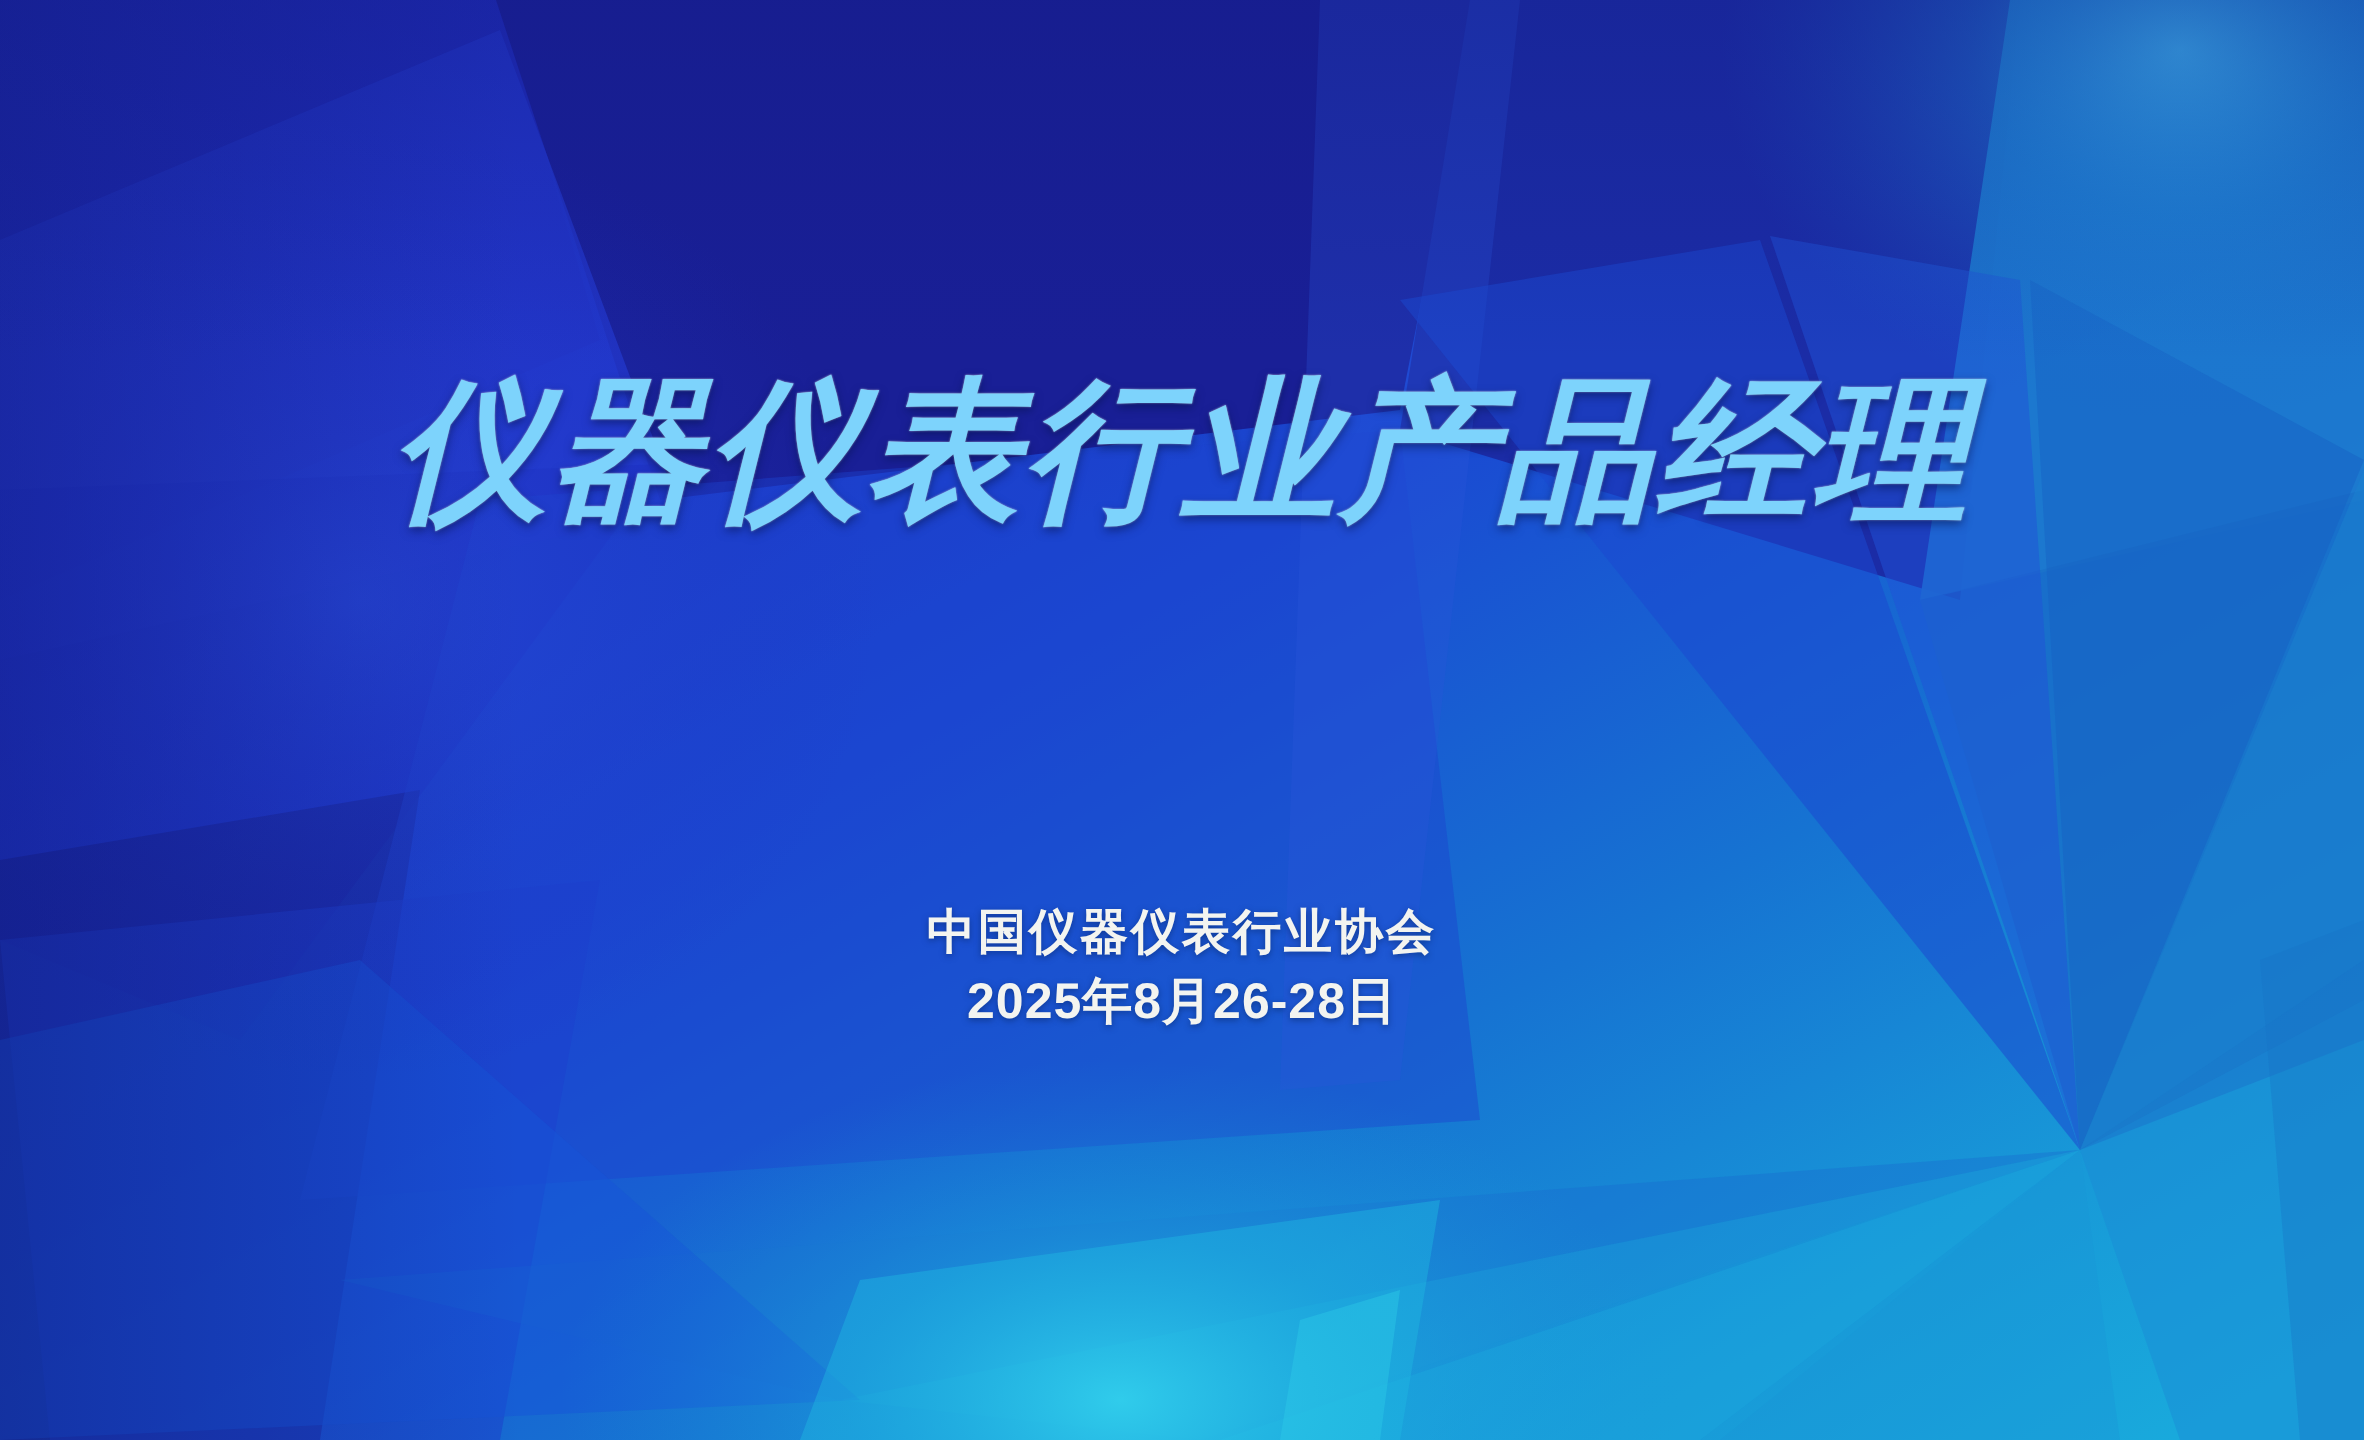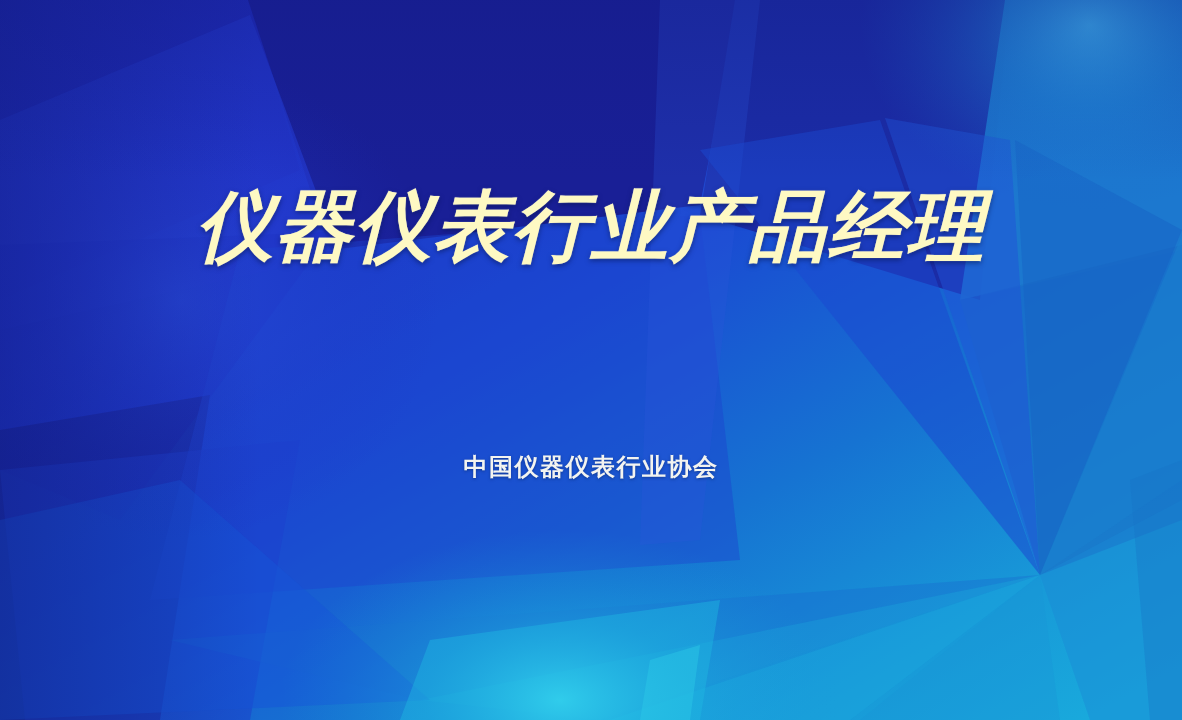--- a/index.html
+++ b/index.html
@@ -28,21 +28,21 @@
     inset: 0;
     width: 1182px;
     height: 720px;
     z-index: 5;
   }
   .title-line {
     position: absolute;
     left: 0;
     width: 1182px;
     text-align: center;
-    color: #fef9c3;
+    color: #7dd3fc;
     font-family: "DejaVu Serif", "Liberation Serif", serif;
     font-weight: 700;
     font-style: italic;
     white-space: nowrap;
     text-shadow:
       0 2px 5px rgba(6, 18, 72, 0.55),
       0 0 1px rgba(255,255,255,0.85);
   }
   #title-line-1 {
     top: 181px;
@@ -160,15 +160,16 @@
     <rect x="0" y="0" width="260" height="720" fill="url(#vignetteL)"></rect>
     <rect x="0" y="0" width="1182" height="180" fill="url(#vignetteT)"></rect>
   </svg>
 
   <div class="text-layer">
     <div class="title-line" id="title-line-1">仪器仪表行业产品经理</div>
 
 
     <div class="sub-line" id="sub-org">中国仪器仪表行业协会</div>
 
+    <div class="sub-line" id="sub-date">2025年8月26-28日</div>
   </div>
 
 </div>
 
 </body></html>

